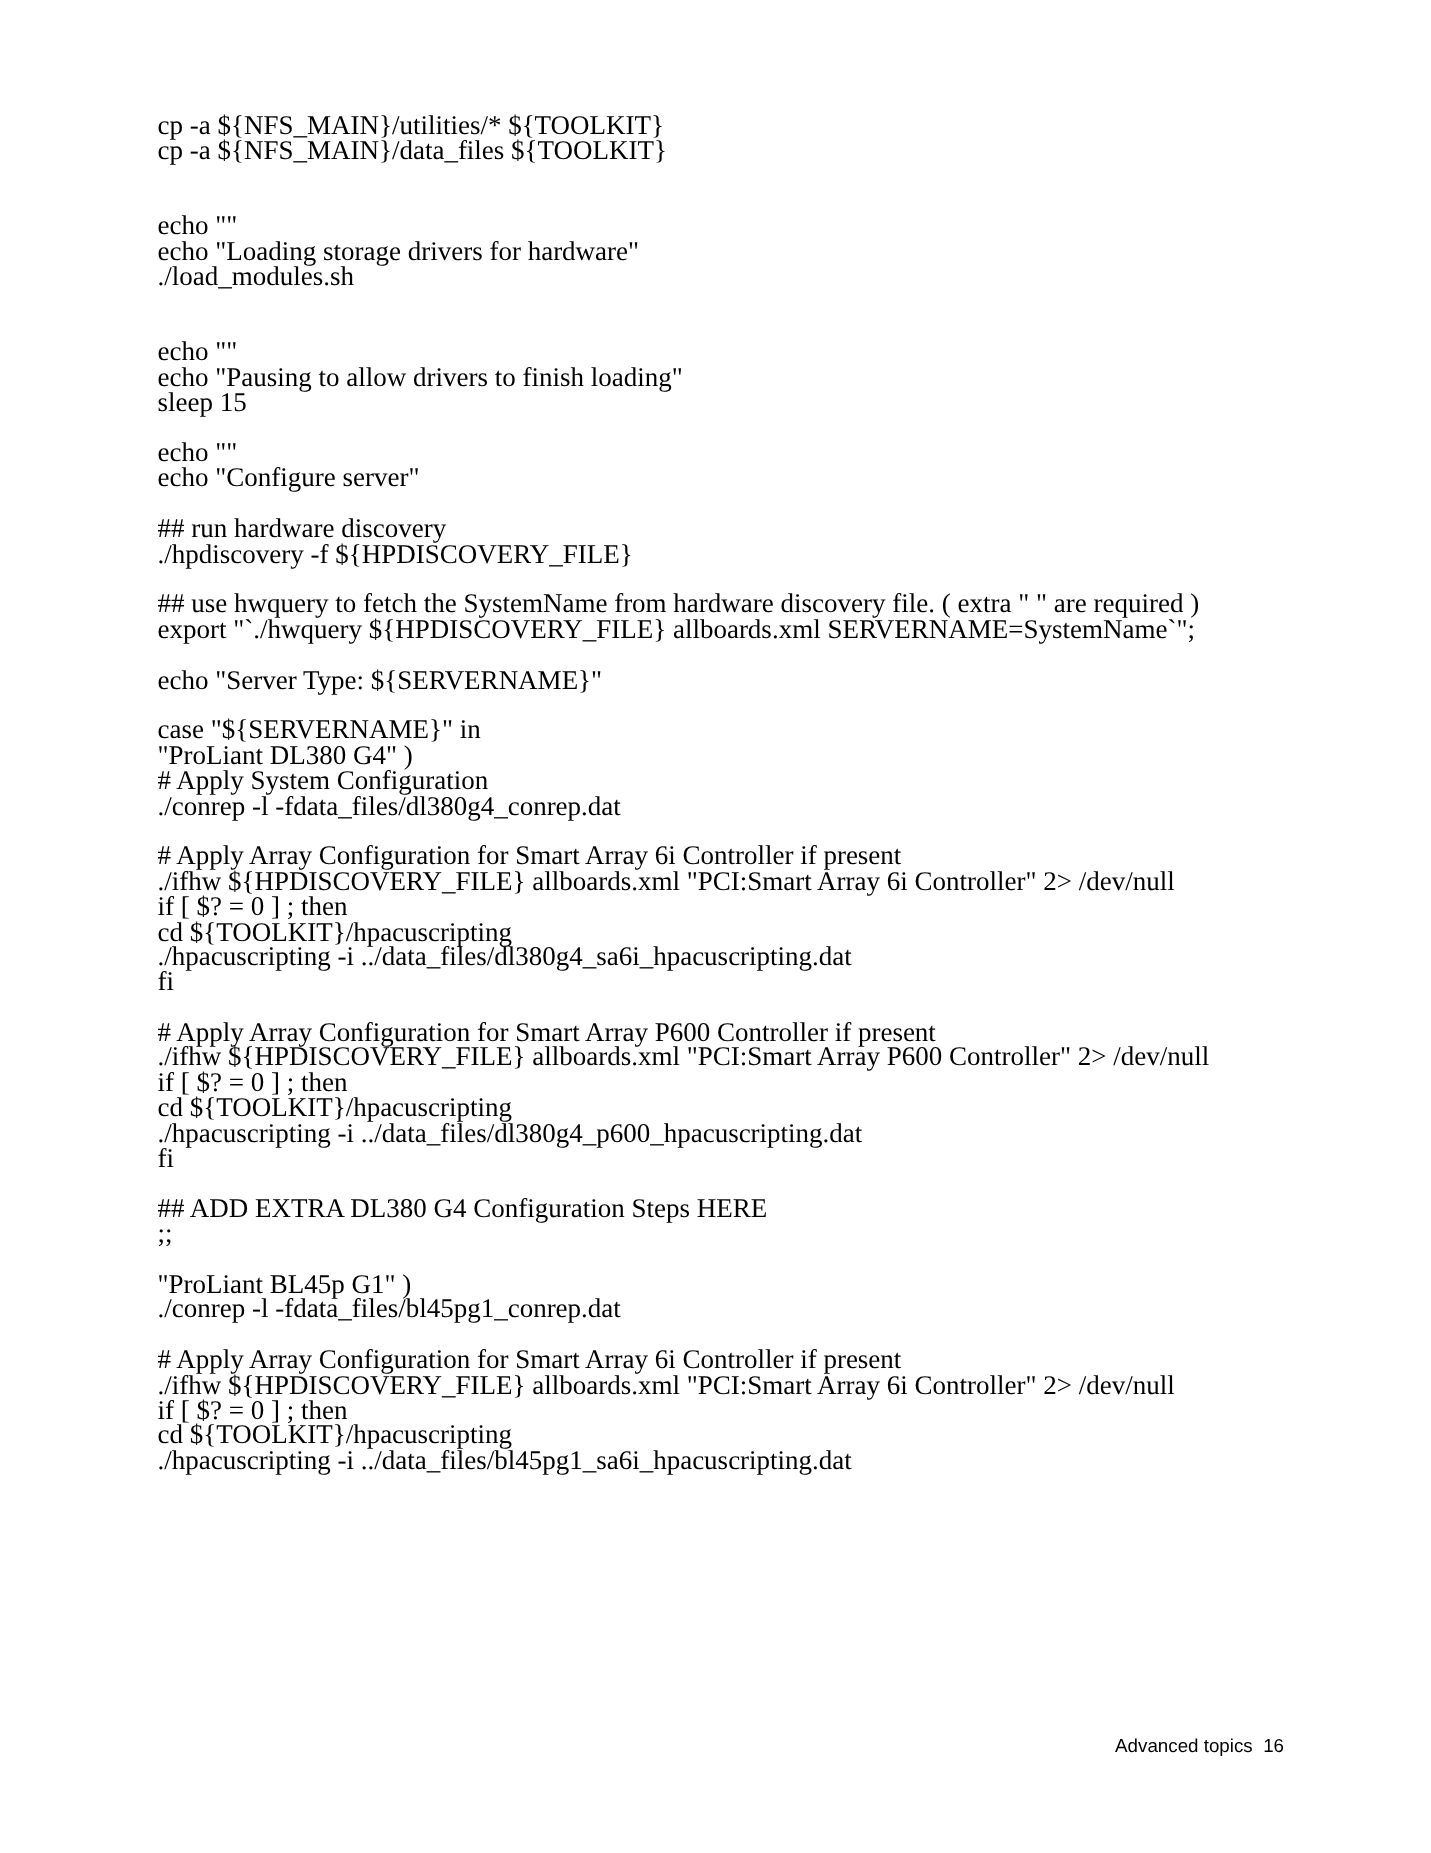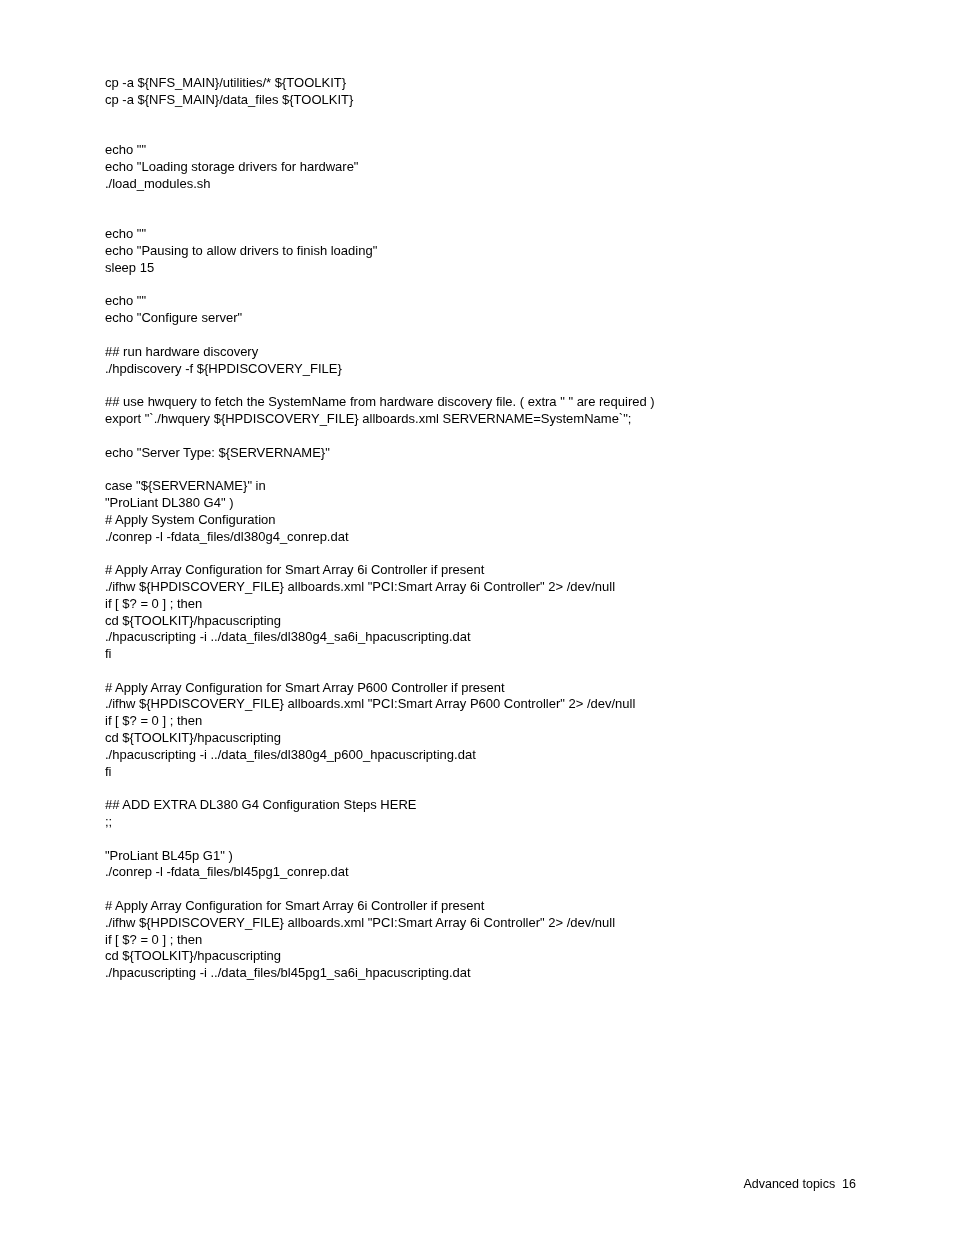--- a/index.html
+++ b/index.html
@@ -10,30 +10,30 @@
     width: 954px;
   }
   .page {
     box-sizing: border-box;
     width: 954px;
     min-height: 1235px;
     padding: 75px 98px 40px 105px;
     position: relative;
   }
   .code-block {
-    font-family: Liberation Sans, sans-serif;
-    font-size: 13px;
+    font-family: Liberation Serif, serif;
+    font-size: 18px;
     line-height: 16.8px;
     color: #000;
     white-space: pre-wrap;
     word-break: break-word;
   }
   .footer {
     position: absolute;
-    bottom: 44px;
+    bottom: 64px;
     right: 98px;
     font-family: Arial, Helvetica, sans-serif;
     font-size: 12.5px;
     color: #000;
   }
 </style>
 </head>
 <body>
 
 <div class="page">

